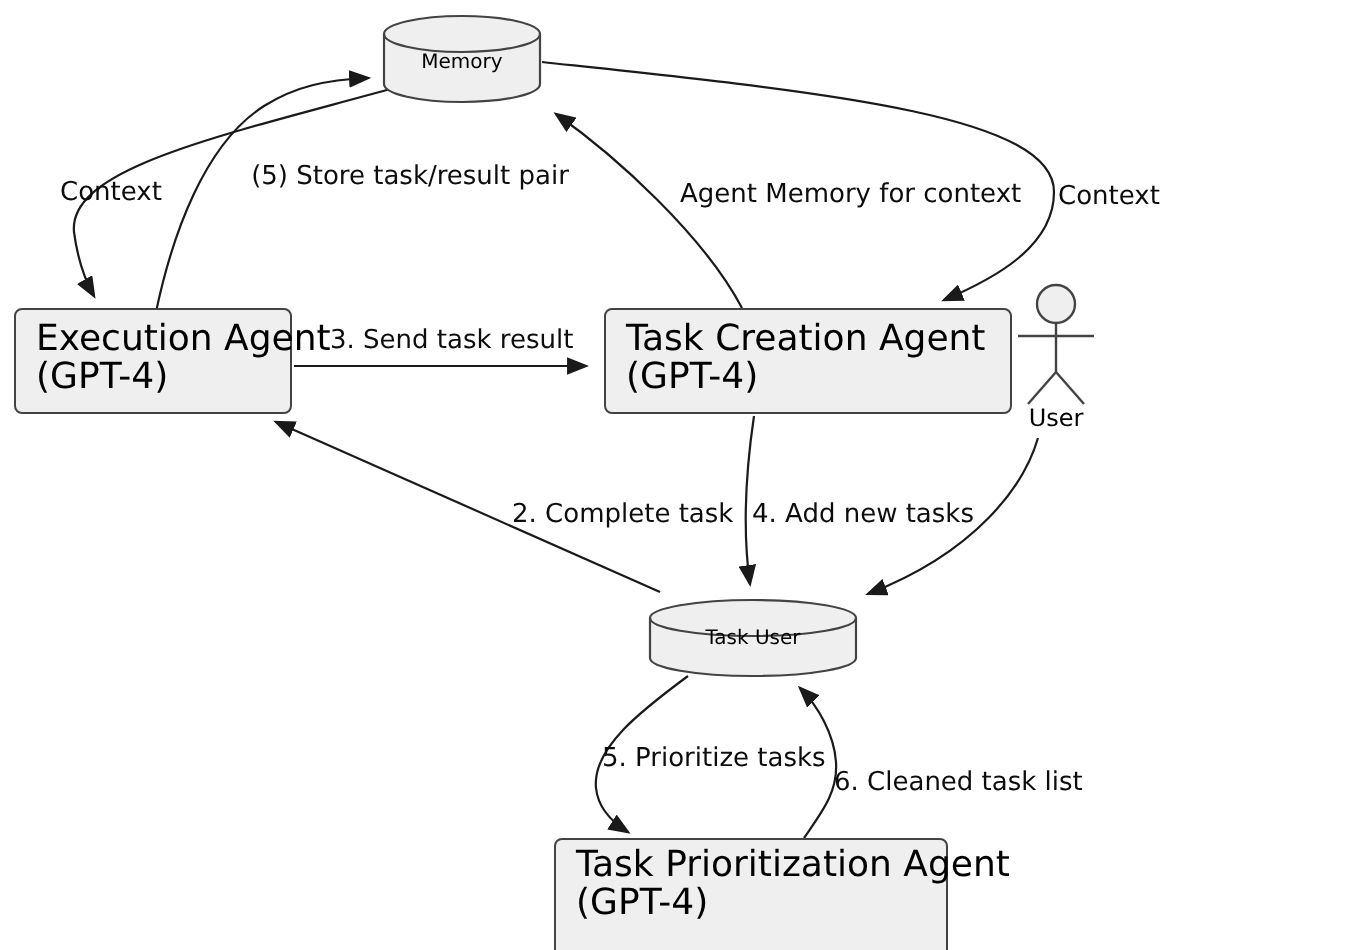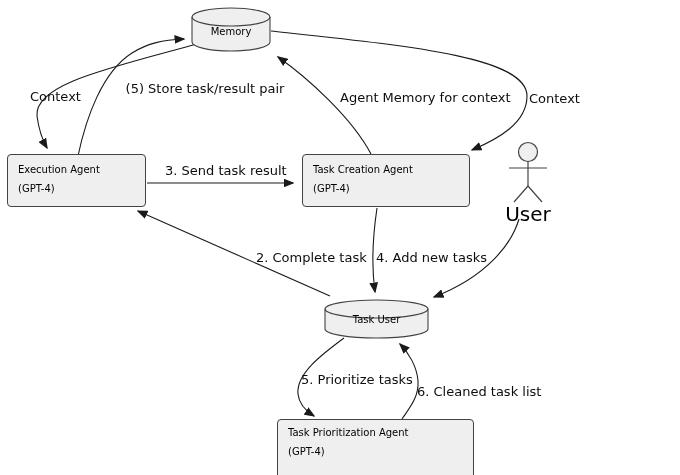--- a/index.html
+++ b/index.html
@@ -1,25 +1,25 @@
 <!DOCTYPE html>
 <html><head>
 <meta charset="utf-8">
 <style>
   html,body{margin:0;padding:0;background:#ffffff;}
   .canvas{position:relative;width:680px;height:475px;background:#ffffff;
           font-family:"DejaVu Sans",sans-serif;color:#000;overflow:hidden;}
   .edges-layer{position:absolute;left:0;top:0;}
   .node{position:absolute;background:#efefef;border:1px solid #434343;border-radius:4px;
-        box-sizing:border-box;padding:6px 8px 0 10px;font-size:10px;line-height:18.5px;}
+        box-sizing:border-box;padding:6px 8px 0 10px;font-size:18px;line-height:18.5px;}
   .node .nm,.node .md{display:block;white-space:nowrap;}
   .cyl-label{position:absolute;font-size:10px;text-align:center;white-space:nowrap;}
   .elabel{position:absolute;font-size:13px;color:#0d0d0d;white-space:nowrap;}
   .elabel.two-line{text-align:center;line-height:15.5px;}
-  .actor-label{position:absolute;font-size:20px;text-align:center;white-space:nowrap;}
+  .actor-label{position:absolute;font-size:12px;text-align:center;white-space:nowrap;}
 </style>
 </head>
 <body>
 
 <div class="canvas">
 
   <svg class="edges-layer" width="680" height="475" viewBox="0 0 680 475">
     <defs>
       <marker id="arrow" viewBox="0 0 10 8" refX="8.6" refY="4" markerWidth="10" markerHeight="8" orient="auto-start-reverse">
         <path d="M0,0 L10,4 L0,8 Z" fill="#1a1a1a"></path>
@@ -56,21 +56,21 @@
       <line x1="528" y1="186" x2="514" y2="202"></line>
       <line x1="528" y1="186" x2="542" y2="202"></line>
     </g>
   </svg>
 
   <div class="node" style="left:7px;top:154px;width:139px;height:53px;">
     <span class="nm">Execution Agent</span>
     <span class="md">(GPT-4)</span>
   </div>
 
-  <div class="node" style="left:302px;top:154px;width:168px;height:53px;">
+  <div class="node" style="left:302px;top:154px;width:204px;height:53px;">
     <span class="nm">Task Creation Agent</span>
     <span class="md">(GPT-4)</span>
   </div>
 
   <div class="node" style="left:277px;top:419px;width:197px;height:64px;padding-top:4px;">
     <span class="nm">Task Prioritization Agent</span>
     <span class="md">(GPT-4)</span>
   </div>
 
   <div class="cyl-label" style="left:192px;top:26px;width:78px;">Memory</div>

